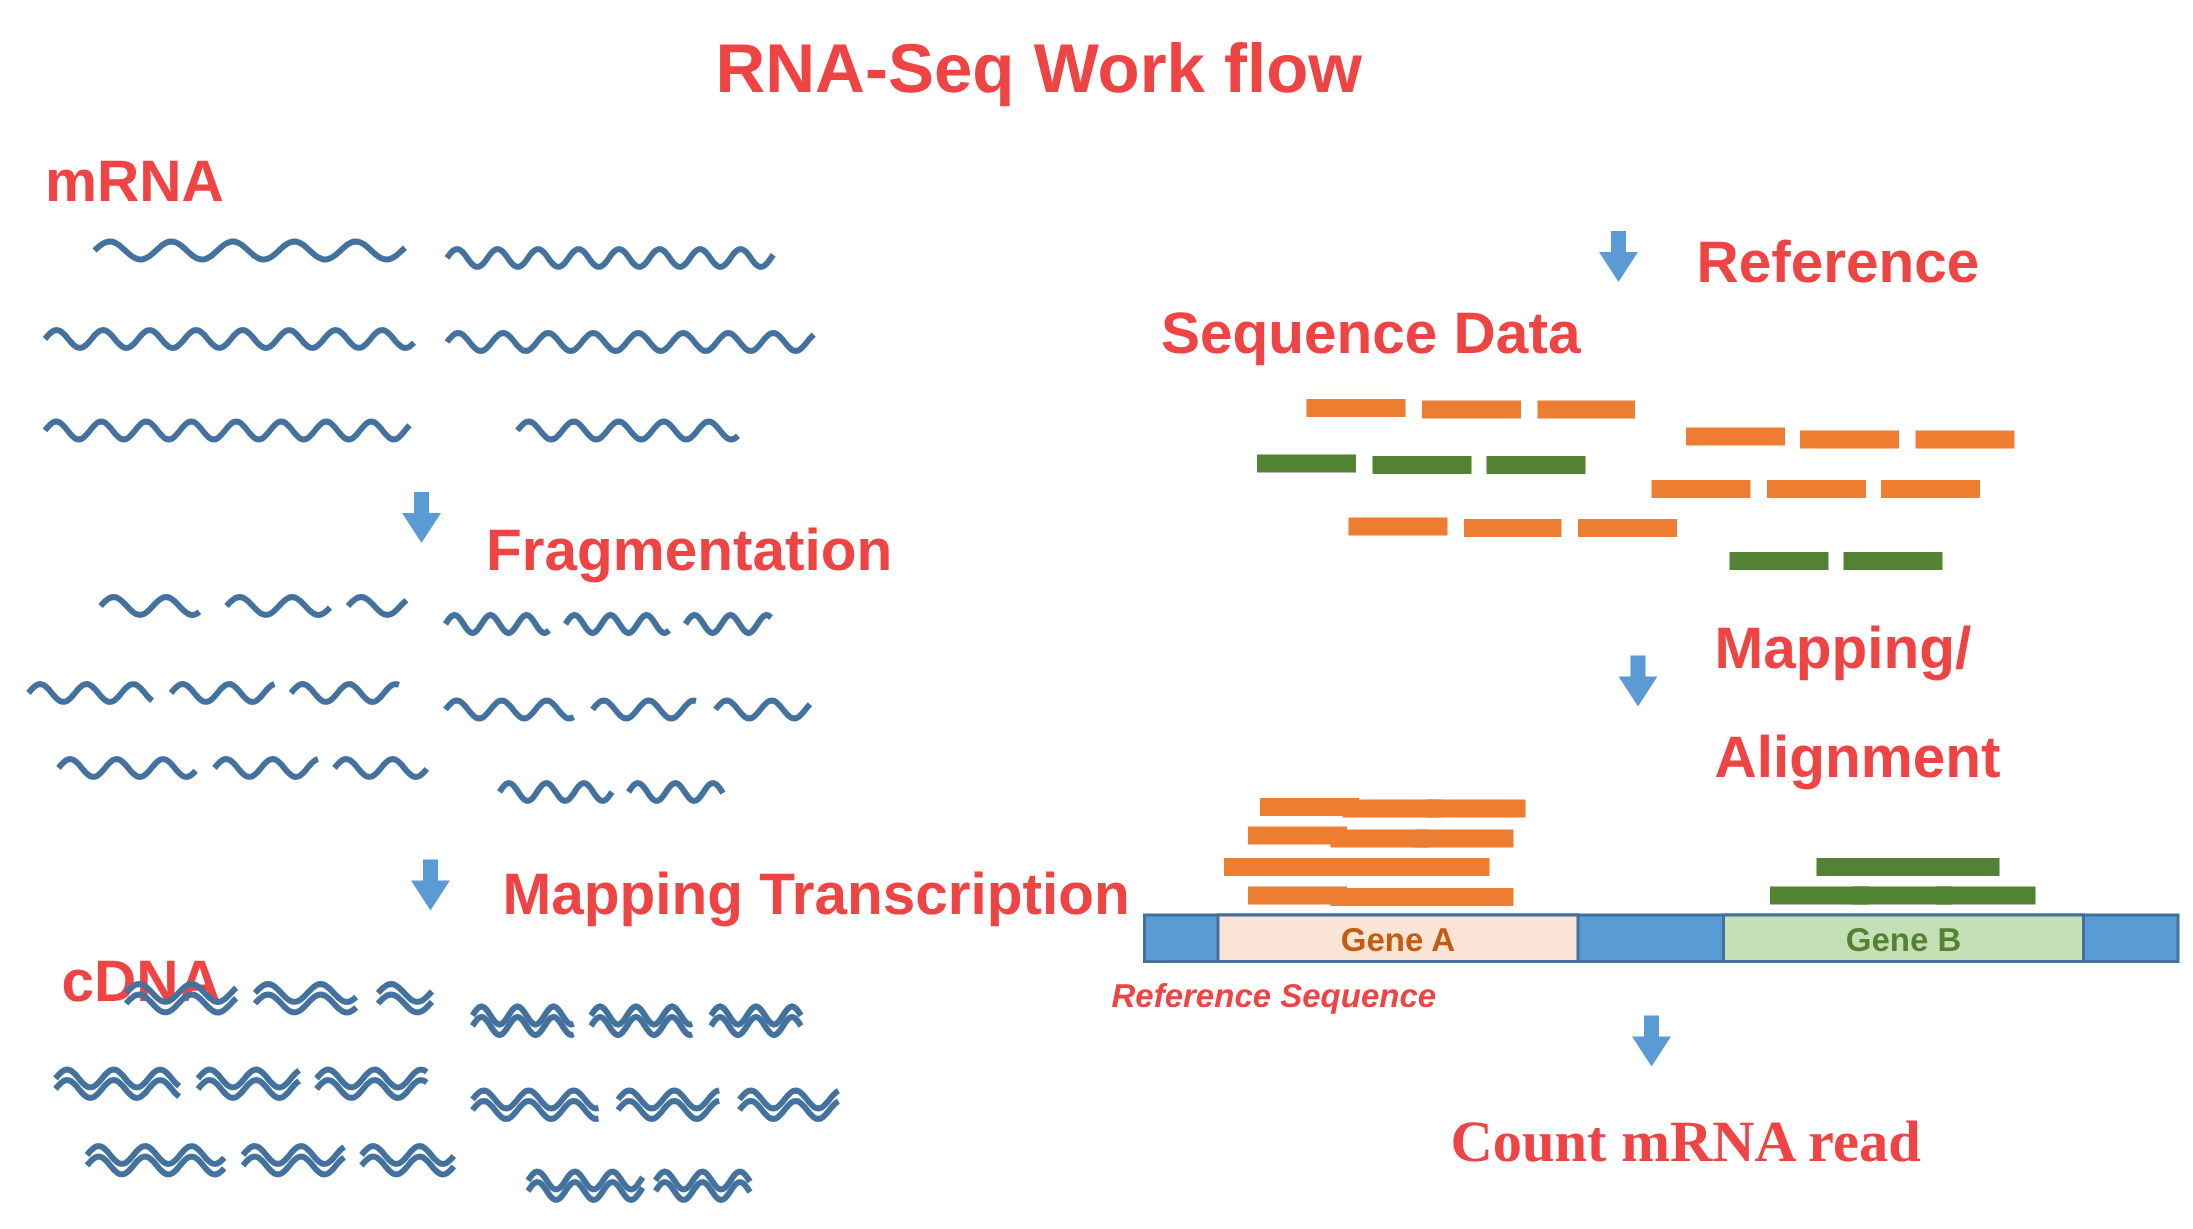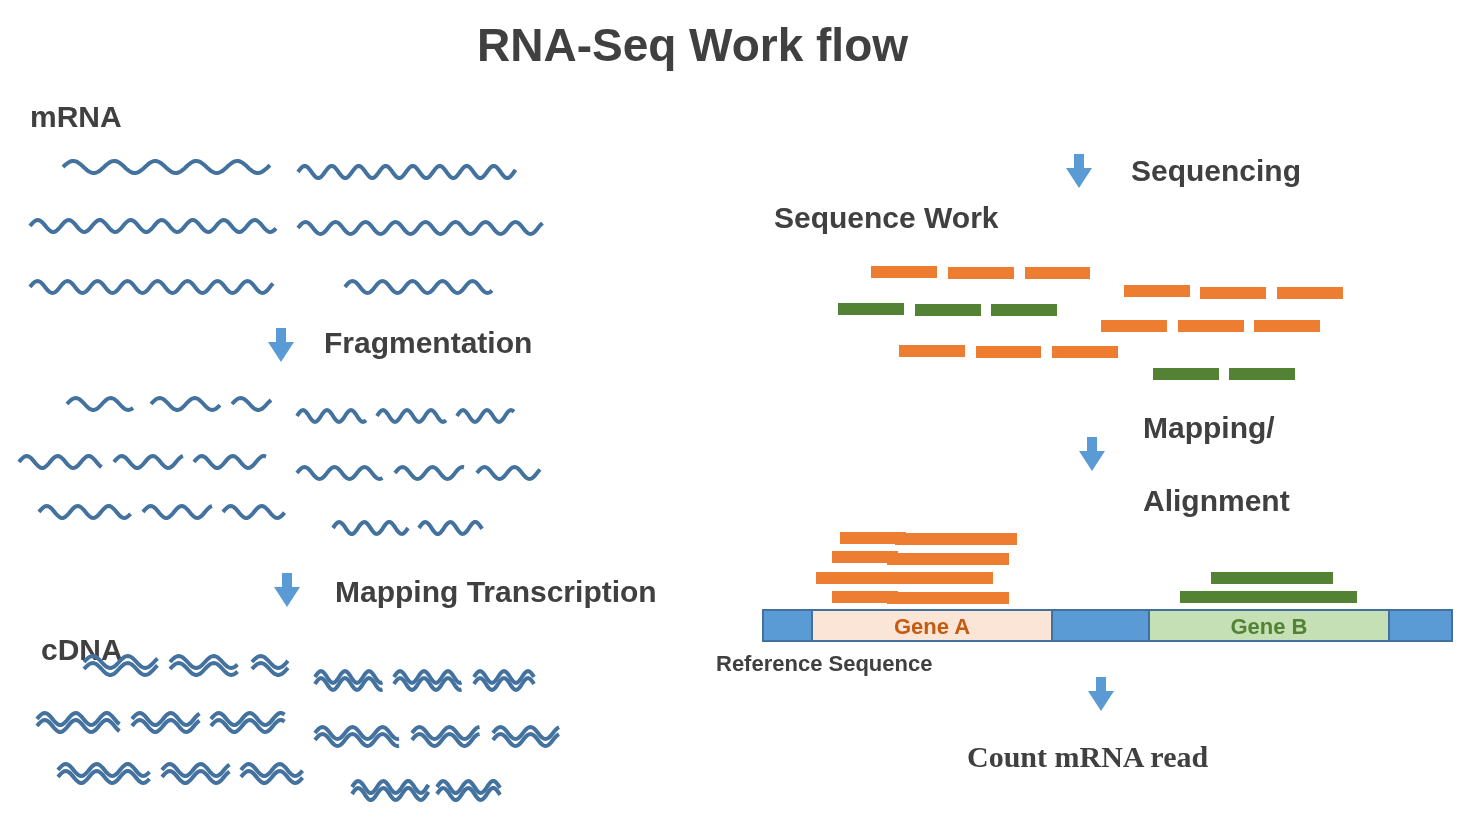--- a/index.html
+++ b/index.html
@@ -1,38 +1,38 @@
 <!DOCTYPE html>
 <html><head>
 <meta charset="utf-8">
 <style>
   html,body{margin:0;padding:0;background:#ffffff;}
   body{width:1462px;height:819px;position:relative;overflow:hidden;font-family:"Liberation Sans","DejaVu Sans",sans-serif;}
-  .lbl{position:absolute;font-weight:bold;color:#404040;white-space:nowrap;line-height:1;}
+  .lbl{position:absolute;font-weight:bold;color:#ef4444;white-space:nowrap;line-height:1;}
   #title{left:0;width:1385px;top:22px;text-align:center;font-size:46px;}
-  .l30{font-size:30px;}
+  .l30{font-size:39px;}
   .l22{font-size:22px;}
   svg#canvas{position:absolute;left:0;top:0;}
   .gene-label{font-family:"Liberation Sans","DejaVu Sans",sans-serif;font-weight:bold;font-size:22px;}
 </style>
 </head>
 <body>
 
 <div id="title" class="lbl">RNA-Seq Work flow</div>
 
 <div class="lbl l30" style="left:30px;top:102px;">mRNA</div>
-<div class="lbl l30" style="left:324px;top:328px;">Fragmentation</div>
+<div class="lbl l30" style="left:324px;top:348px;">Fragmentation</div>
 <div class="lbl l30" style="left:335px;top:577px;">Mapping Transcription</div>
 <div class="lbl l30" style="left:41px;top:635px;">cDNA</div>
 
-<div class="lbl l30" style="left:1131px;top:156px;">Sequencing</div>
-<div class="lbl l30" style="left:774px;top:203px;">Sequence Work</div>
+<div class="lbl l30" style="left:1131px;top:156px;">Reference</div>
+<div class="lbl l30" style="left:774px;top:203px;">Sequence Data</div>
 <div class="lbl l30" style="left:1143px;top:413px;">Mapping/</div>
 <div class="lbl l30" style="left:1143px;top:486px;">Alignment</div>
-<div class="lbl l22" style="left:716px;top:653px;">Reference Sequence</div>
+<div class="lbl l22" style="left:741px;top:653px;font-style:italic;">Reference Sequence</div>
 <div class="lbl l30" style="left:967px;top:742px;font-family:Liberation Serif, serif;">Count mRNA read</div>
 
 <svg id="canvas" width="1462" height="819" xmlns="http://www.w3.org/2000/svg">
     <path d="M63.0,167.0L64.5,165.6L66.0,164.3L67.5,163.2L69.0,162.2L70.5,161.5L72.0,161.1L73.5,161.0L75.0,161.2L76.5,161.7L78.0,162.5L79.5,163.5L81.0,164.8L82.5,166.1L84.0,167.5L85.5,168.8L87.0,170.1L88.5,171.2L90.0,172.0L91.5,172.6L93.0,173.0L94.5,173.0L96.0,172.6L97.5,172.0L99.0,171.2L100.5,170.1L102.0,168.8L103.5,167.5L105.0,166.1L106.5,164.8L108.0,163.5L109.5,162.5L111.0,161.7L112.5,161.2L114.0,161.0L115.5,161.1L117.0,161.5L118.5,162.2L120.0,163.2L121.5,164.3L123.0,165.6L124.5,167.0L126.0,168.4L127.5,169.7L129.0,170.8L130.5,171.8L132.0,172.5L133.5,172.9L135.0,173.0L136.5,172.8L138.0,172.3L139.5,171.5L141.0,170.5L142.5,169.2L144.0,167.9L145.5,166.5L147.0,165.2L148.5,163.9L150.0,162.8L151.5,162.0L153.0,161.4L154.5,161.0L156.0,161.0L157.5,161.4L159.0,162.0L160.5,162.8L162.0,163.9L163.5,165.2L165.0,166.5L166.5,167.9L168.0,169.2L169.5,170.5L171.0,171.5L172.5,172.3L174.0,172.8L175.5,173.0L177.0,172.9L178.5,172.5L180.0,171.8L181.5,170.8L183.0,169.7L184.5,168.4L186.0,167.0L187.5,165.6L189.0,164.3L190.5,163.2L192.0,162.2L193.5,161.5L195.0,161.1L196.5,161.0L198.0,161.2L199.5,161.7L201.0,162.5L202.5,163.5L204.0,164.8L205.5,166.1L207.0,167.5L208.5,168.8L210.0,170.1L211.5,171.2L213.0,172.0L214.5,172.6L216.0,173.0L217.5,173.0L219.0,172.6L220.5,172.0L222.0,171.2L223.5,170.1L225.0,168.8L226.5,167.5L228.0,166.1L229.5,164.8L231.0,163.5L232.5,162.5L234.0,161.7L235.5,161.2L237.0,161.0L238.5,161.1L240.0,161.5L241.5,162.2L243.0,163.2L244.5,164.3L246.0,165.6L247.5,167.0L249.0,168.4L250.5,169.7L252.0,170.8L253.5,171.8L255.0,172.5L256.5,172.9L258.0,173.0L259.5,172.8L261.0,172.3L262.5,171.5L264.0,170.5L265.5,169.2L267.0,167.9L268.5,166.5L270.0,165.2" fill="none" stroke="#44729f" stroke-width="4" stroke-linecap="butt"></path>
     <path d="M298.0,172.0L299.5,169.9L301.0,168.1L302.5,166.8L304.0,166.1L305.5,166.1L307.0,166.8L308.5,168.1L310.0,169.9L311.5,172.0L313.0,174.1L314.5,175.9L316.0,177.2L317.5,177.9L319.0,177.9L320.5,177.2L322.0,175.9L323.5,174.1L325.0,172.0L326.5,169.9L328.0,168.1L329.5,166.8L331.0,166.1L332.5,166.1L334.0,166.8L335.5,168.1L337.0,169.9L338.5,172.0L340.0,174.1L341.5,175.9L343.0,177.2L344.5,177.9L346.0,177.9L347.5,177.2L349.0,175.9L350.5,174.1L352.0,172.0L353.5,169.9L355.0,168.1L356.5,166.8L358.0,166.1L359.5,166.1L361.0,166.8L362.5,168.1L364.0,169.9L365.5,172.0L367.0,174.1L368.5,175.9L370.0,177.2L371.5,177.9L373.0,177.9L374.5,177.2L376.0,175.9L377.5,174.1L379.0,172.0L380.5,169.9L382.0,168.1L383.5,166.8L385.0,166.1L386.5,166.1L388.0,166.8L389.5,168.1L391.0,169.9L392.5,172.0L394.0,174.1L395.5,175.9L397.0,177.2L398.5,177.9L400.0,177.9L401.5,177.2L403.0,175.9L404.5,174.1L406.0,172.0L407.5,169.9L409.0,168.1L410.5,166.8L412.0,166.1L413.5,166.1L415.0,166.8L416.5,168.1L418.0,169.9L419.5,172.0L421.0,174.1L422.5,175.9L424.0,177.2L425.5,177.9L427.0,177.9L428.5,177.2L430.0,175.9L431.5,174.1L433.0,172.0L434.5,169.9L436.0,168.1L437.5,166.8L439.0,166.1L440.5,166.1L442.0,166.8L443.5,168.1L445.0,169.9L446.5,172.0L448.0,174.1L449.5,175.9L451.0,177.2L452.5,177.9L454.0,177.9L455.5,177.2L457.0,175.9L458.5,174.1L460.0,172.0L461.5,169.9L463.0,168.1L464.5,166.8L466.0,166.1L467.5,166.1L469.0,166.8L470.5,168.1L472.0,169.9L473.5,172.0L475.0,174.1L476.5,175.9L478.0,177.2L479.5,177.9L481.0,177.9L482.5,177.2L484.0,175.9L485.5,174.1L487.0,172.0L488.5,169.9L490.0,168.1L491.5,166.8L493.0,166.1L494.5,166.1L496.0,166.8L497.5,168.1L499.0,169.9L500.5,172.0L502.0,174.1L503.5,175.9L505.0,177.2L506.5,177.9L508.0,177.9L509.5,177.2L511.0,175.9L512.5,174.1L514.0,172.0L515.5,169.9" fill="none" stroke="#44729f" stroke-width="4" stroke-linecap="butt"></path>
     <path d="M30.0,226.0L31.5,224.2L33.0,222.6L34.5,221.3L36.0,220.4L37.5,220.0L39.0,220.2L40.5,220.9L42.0,222.1L43.5,223.6L45.0,225.4L46.5,227.2L48.0,228.9L49.5,230.3L51.0,231.4L52.5,231.9L54.0,231.9L55.5,231.4L57.0,230.3L58.5,228.9L60.0,227.2L61.5,225.4L63.0,223.6L64.5,222.1L66.0,220.9L67.5,220.2L69.0,220.0L70.5,220.4L72.0,221.3L73.5,222.6L75.0,224.2L76.5,226.0L78.0,227.8L79.5,229.4L81.0,230.7L82.5,231.6L84.0,232.0L85.5,231.8L87.0,231.1L88.5,229.9L90.0,228.4L91.5,226.6L93.0,224.8L94.5,223.1L96.0,221.7L97.5,220.6L99.0,220.1L100.5,220.1L102.0,220.6L103.5,221.7L105.0,223.1L106.5,224.8L108.0,226.6L109.5,228.4L111.0,229.9L112.5,231.1L114.0,231.8L115.5,232.0L117.0,231.6L118.5,230.7L120.0,229.4L121.5,227.8L123.0,226.0L124.5,224.2L126.0,222.6L127.5,221.3L129.0,220.4L130.5,220.0L132.0,220.2L133.5,220.9L135.0,222.1L136.5,223.6L138.0,225.4L139.5,227.2L141.0,228.9L142.5,230.3L144.0,231.4L145.5,231.9L147.0,231.9L148.5,231.4L150.0,230.3L151.5,228.9L153.0,227.2L154.5,225.4L156.0,223.6L157.5,222.1L159.0,220.9L160.5,220.2L162.0,220.0L163.5,220.4L165.0,221.3L166.5,222.6L168.0,224.2L169.5,226.0L171.0,227.8L172.5,229.4L174.0,230.7L175.5,231.6L177.0,232.0L178.5,231.8L180.0,231.1L181.5,229.9L183.0,228.4L184.5,226.6L186.0,224.8L187.5,223.1L189.0,221.7L190.5,220.6L192.0,220.1L193.5,220.1L195.0,220.6L196.5,221.7L198.0,223.1L199.5,224.8L201.0,226.6L202.5,228.4L204.0,229.9L205.5,231.1L207.0,231.8L208.5,232.0L210.0,231.6L211.5,230.7L213.0,229.4L214.5,227.8L216.0,226.0L217.5,224.2L219.0,222.6L220.5,221.3L222.0,220.4L223.5,220.0L225.0,220.2L226.5,220.9L228.0,222.1L229.5,223.6L231.0,225.4L232.5,227.2L234.0,228.9L235.5,230.3L237.0,231.4L238.5,231.9L240.0,231.9L241.5,231.4L243.0,230.3L244.5,228.9L246.0,227.2L247.5,225.4L249.0,223.6L250.5,222.1L252.0,220.9L253.5,220.2L255.0,220.0L256.5,220.4L258.0,221.3L259.5,222.6L261.0,224.2L262.5,226.0L264.0,227.8L265.5,229.4L267.0,230.7L268.5,231.6L270.0,232.0L271.5,231.8L273.0,231.1L274.5,229.9L276.0,228.4" fill="none" stroke="#44729f" stroke-width="4" stroke-linecap="butt"></path>
     <path d="M298.0,228.0L299.5,226.1L301.0,224.5L302.5,223.1L304.0,222.3L305.5,222.0L307.0,222.3L308.5,223.1L310.0,224.5L311.5,226.1L313.0,228.0L314.5,229.9L316.0,231.5L317.5,232.9L319.0,233.7L320.5,234.0L322.0,233.7L323.5,232.9L325.0,231.5L326.5,229.9L328.0,228.0L329.5,226.1L331.0,224.5L332.5,223.1L334.0,222.3L335.5,222.0L337.0,222.3L338.5,223.1L340.0,224.5L341.5,226.1L343.0,228.0L344.5,229.9L346.0,231.5L347.5,232.9L349.0,233.7L350.5,234.0L352.0,233.7L353.5,232.9L355.0,231.5L356.5,229.9L358.0,228.0L359.5,226.1L361.0,224.5L362.5,223.1L364.0,222.3L365.5,222.0L367.0,222.3L368.5,223.1L370.0,224.5L371.5,226.1L373.0,228.0L374.5,229.9L376.0,231.5L377.5,232.9L379.0,233.7L380.5,234.0L382.0,233.7L383.5,232.9L385.0,231.5L386.5,229.9L388.0,228.0L389.5,226.1L391.0,224.5L392.5,223.1L394.0,222.3L395.5,222.0L397.0,222.3L398.5,223.1L400.0,224.5L401.5,226.1L403.0,228.0L404.5,229.9L406.0,231.5L407.5,232.9L409.0,233.7L410.5,234.0L412.0,233.7L413.5,232.9L415.0,231.5L416.5,229.9L418.0,228.0L419.5,226.1L421.0,224.5L422.5,223.1L424.0,222.3L425.5,222.0L427.0,222.3L428.5,223.1L430.0,224.5L431.5,226.1L433.0,228.0L434.5,229.9L436.0,231.5L437.5,232.9L439.0,233.7L440.5,234.0L442.0,233.7L443.5,232.9L445.0,231.5L446.5,229.9L448.0,228.0L449.5,226.1L451.0,224.5L452.5,223.1L454.0,222.3L455.5,222.0L457.0,222.3L458.5,223.1L460.0,224.5L461.5,226.1L463.0,228.0L464.5,229.9L466.0,231.5L467.5,232.9L469.0,233.7L470.5,234.0L472.0,233.7L473.5,232.9L475.0,231.5L476.5,229.9L478.0,228.0L479.5,226.1L481.0,224.5L482.5,223.1L484.0,222.3L485.5,222.0L487.0,222.3L488.5,223.1L490.0,224.5L491.5,226.1L493.0,228.0L494.5,229.9L496.0,231.5L497.5,232.9L499.0,233.7L500.5,234.0L502.0,233.7L503.5,232.9L505.0,231.5L506.5,229.9L508.0,228.0L509.5,226.1L511.0,224.5L512.5,223.1L514.0,222.3L515.5,222.0L517.0,222.3L518.5,223.1L520.0,224.5L521.5,226.1L523.0,228.0L524.5,229.9L526.0,231.5L527.5,232.9L529.0,233.7L530.5,234.0L532.0,233.7L533.5,232.9L535.0,231.5L536.5,229.9L538.0,228.0L539.5,226.1L541.0,224.5L542.5,223.1" fill="none" stroke="#44729f" stroke-width="4" stroke-linecap="butt"></path>
     <path d="M30.0,287.0L31.5,285.1L33.0,283.5L34.5,282.1L36.0,281.3L37.5,281.0L39.0,281.3L40.5,282.1L42.0,283.5L43.5,285.1L45.0,287.0L46.5,288.9L48.0,290.5L49.5,291.9L51.0,292.7L52.5,293.0L54.0,292.7L55.5,291.9L57.0,290.5L58.5,288.9L60.0,287.0L61.5,285.1L63.0,283.5L64.5,282.1L66.0,281.3L67.5,281.0L69.0,281.3L70.5,282.1L72.0,283.5L73.5,285.1L75.0,287.0L76.5,288.9L78.0,290.5L79.5,291.9L81.0,292.7L82.5,293.0L84.0,292.7L85.5,291.9L87.0,290.5L88.5,288.9L90.0,287.0L91.5,285.1L93.0,283.5L94.5,282.1L96.0,281.3L97.5,281.0L99.0,281.3L100.5,282.1L102.0,283.5L103.5,285.1L105.0,287.0L106.5,288.9L108.0,290.5L109.5,291.9L111.0,292.7L112.5,293.0L114.0,292.7L115.5,291.9L117.0,290.5L118.5,288.9L120.0,287.0L121.5,285.1L123.0,283.5L124.5,282.1L126.0,281.3L127.5,281.0L129.0,281.3L130.5,282.1L132.0,283.5L133.5,285.1L135.0,287.0L136.5,288.9L138.0,290.5L139.5,291.9L141.0,292.7L142.5,293.0L144.0,292.7L145.5,291.9L147.0,290.5L148.5,288.9L150.0,287.0L151.5,285.1L153.0,283.5L154.5,282.1L156.0,281.3L157.5,281.0L159.0,281.3L160.5,282.1L162.0,283.5L163.5,285.1L165.0,287.0L166.5,288.9L168.0,290.5L169.5,291.9L171.0,292.7L172.5,293.0L174.0,292.7L175.5,291.9L177.0,290.5L178.5,288.9L180.0,287.0L181.5,285.1L183.0,283.5L184.5,282.1L186.0,281.3L187.5,281.0L189.0,281.3L190.5,282.1L192.0,283.5L193.5,285.1L195.0,287.0L196.5,288.9L198.0,290.5L199.5,291.9L201.0,292.7L202.5,293.0L204.0,292.7L205.5,291.9L207.0,290.5L208.5,288.9L210.0,287.0L211.5,285.1L213.0,283.5L214.5,282.1L216.0,281.3L217.5,281.0L219.0,281.3L220.5,282.1L222.0,283.5L223.5,285.1L225.0,287.0L226.5,288.9L228.0,290.5L229.5,291.9L231.0,292.7L232.5,293.0L234.0,292.7L235.5,291.9L237.0,290.5L238.5,288.9L240.0,287.0L241.5,285.1L243.0,283.5L244.5,282.1L246.0,281.3L247.5,281.0L249.0,281.3L250.5,282.1L252.0,283.5L253.5,285.1L255.0,287.0L256.5,288.9L258.0,290.5L259.5,291.9L261.0,292.7L262.5,293.0L264.0,292.7L265.5,291.9L267.0,290.5L268.5,288.9L270.0,287.0L271.5,285.1L273.0,283.5" fill="none" stroke="#44729f" stroke-width="4" stroke-linecap="butt"></path>
     <path d="M345.0,287.0L346.5,285.1L348.0,283.5L349.5,282.1L351.0,281.3L352.5,281.0L354.0,281.3L355.5,282.1L357.0,283.5L358.5,285.1L360.0,287.0L361.5,288.9L363.0,290.5L364.5,291.9L366.0,292.7L367.5,293.0L369.0,292.7L370.5,291.9L372.0,290.5L373.5,288.9L375.0,287.0L376.5,285.1L378.0,283.5L379.5,282.1L381.0,281.3L382.5,281.0L384.0,281.3L385.5,282.1L387.0,283.5L388.5,285.1L390.0,287.0L391.5,288.9L393.0,290.5L394.5,291.9L396.0,292.7L397.5,293.0L399.0,292.7L400.5,291.9L402.0,290.5L403.5,288.9L405.0,287.0L406.5,285.1L408.0,283.5L409.5,282.1L411.0,281.3L412.5,281.0L414.0,281.3L415.5,282.1L417.0,283.5L418.5,285.1L420.0,287.0L421.5,288.9L423.0,290.5L424.5,291.9L426.0,292.7L427.5,293.0L429.0,292.7L430.5,291.9L432.0,290.5L433.5,288.9L435.0,287.0L436.5,285.1L438.0,283.5L439.5,282.1L441.0,281.3L442.5,281.0L444.0,281.3L445.5,282.1L447.0,283.5L448.5,285.1L450.0,287.0L451.5,288.9L453.0,290.5L454.5,291.9L456.0,292.7L457.5,293.0L459.0,292.7L460.5,291.9L462.0,290.5L463.5,288.9L465.0,287.0L466.5,285.1L468.0,283.5L469.5,282.1L471.0,281.3L472.5,281.0L474.0,281.3L475.5,282.1L477.0,283.5L478.5,285.1L480.0,287.0L481.5,288.9L483.0,290.5L484.5,291.9L486.0,292.7L487.5,293.0L489.0,292.7L490.5,291.9L492.0,290.5" fill="none" stroke="#44729f" stroke-width="4" stroke-linecap="butt"></path>
     <path d="M276,328 L286,328 L286,342 L294,342 L281,362 L268,342 L276,342 Z" fill="#5b9bd5"></path>

